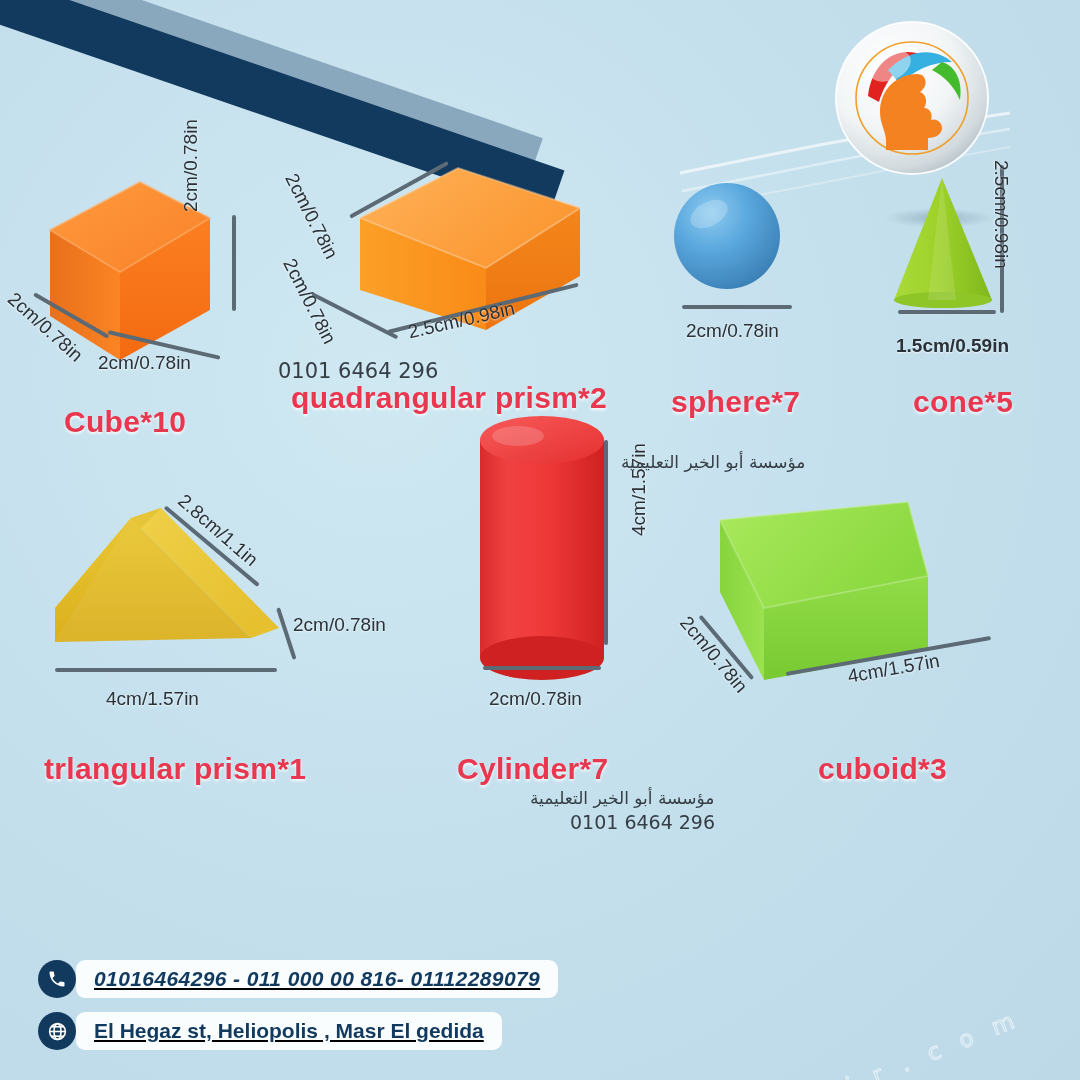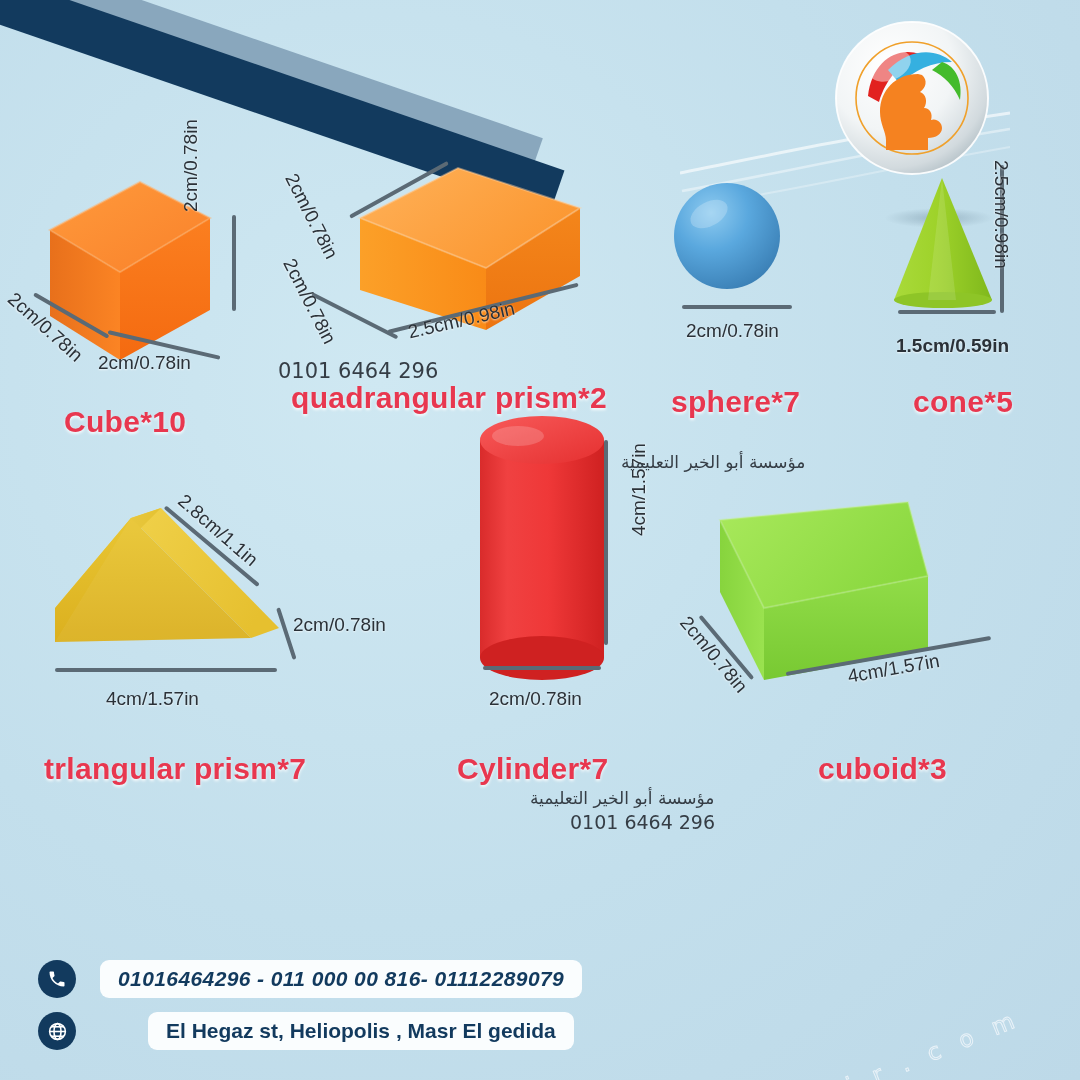--- a/index.html
+++ b/index.html
@@ -61,31 +61,31 @@
   .rule{position:absolute;background:#5b6a75;border-radius:2px;}
 
   
   .wm{
     position:absolute;white-space:nowrap;color:#353d45;
     font-family:"DejaVu Sans",sans-serif;
     text-align:center;line-height:1.25;
   }
 
   
-  .contact-row{position:absolute;display:flex;align-items:flex-start;gap:24px;}
+  .contact-row{position:absolute;display:flex;align-items:flex-start;gap:0;text-decoration:underline;}
   .cicon{
     width:38px;height:38px;border-radius:50%;background:#123a5e;
     display:flex;align-items:center;justify-content:center;flex:0 0 auto;
   }
   .pill{
     background:rgba(255,255,255,.92);border-radius:9px;
     padding:7px 18px;color:#123a5e;font-weight:bold;font-size:21px;
     font-style:italic;letter-spacing:.4px;white-space:nowrap;
   }
-  .pill.addr{font-style:normal;letter-spacing:0;margin-left:48px;}
+  .pill.addr{font-style:normal;letter-spacing:0;}
 
   
   .shadow-ell{position:absolute;border-radius:50%;
      background:radial-gradient(ellipse at center, rgba(60,90,110,.30), rgba(60,90,110,0) 70%);}
 </style>
 </head>
 <body>
 
 <div id="stage">
 
@@ -250,21 +250,21 @@
       <polygon points="96,28 126,18 36,108 20,118" fill="url(#triLeft)"></polygon>
       <polygon points="20,118 96,28 216,148 20,152" fill="url(#triFace)"></polygon>
       <polygon points="96,28 216,148 20,152" fill="#ffffff" opacity=".05"></polygon>
     </svg>
     <div class="rule" style="left:165px;top:505px;width:122px;height:4px;transform:rotate(40deg);transform-origin:left center;"></div>
     <div class="rule" style="left:278px;top:606px;width:54px;height:4px;transform:rotate(72deg);transform-origin:left center;"></div>
     <div class="rule" style="left:55px;top:668px;width:222px;height:4px;"></div>
     <div class="dim" style="left:188px;top:490px;transform:rotate(41deg);transform-origin:left top;">2.8cm/1.1in</div>
     <div class="dim" style="left:293px;top:614px;">2cm/0.78in</div>
     <div class="dim" style="left:106px;top:688px;">4cm/1.57in</div>
-    <div class="cap" style="left:44px;top:752px;">trlangular prism*7</div>
+    <div class="cap" style="left:44px;top:752px;">trlangular prism*1</div>
   </div>
 
   <div class="cell">
     <svg width="160" height="290" viewBox="0 0 160 290" style="position:absolute;left:470px;top:408px;">
       <defs>
         <linearGradient id="cylBody" x1="0" y1="0" x2="1" y2="0">
           <stop offset="0%" stop-color="#d92b2b"></stop>
           <stop offset="22%" stop-color="#f04141"></stop>
           <stop offset="55%" stop-color="#ef3838"></stop>
           <stop offset="100%" stop-color="#cf2121"></stop>

